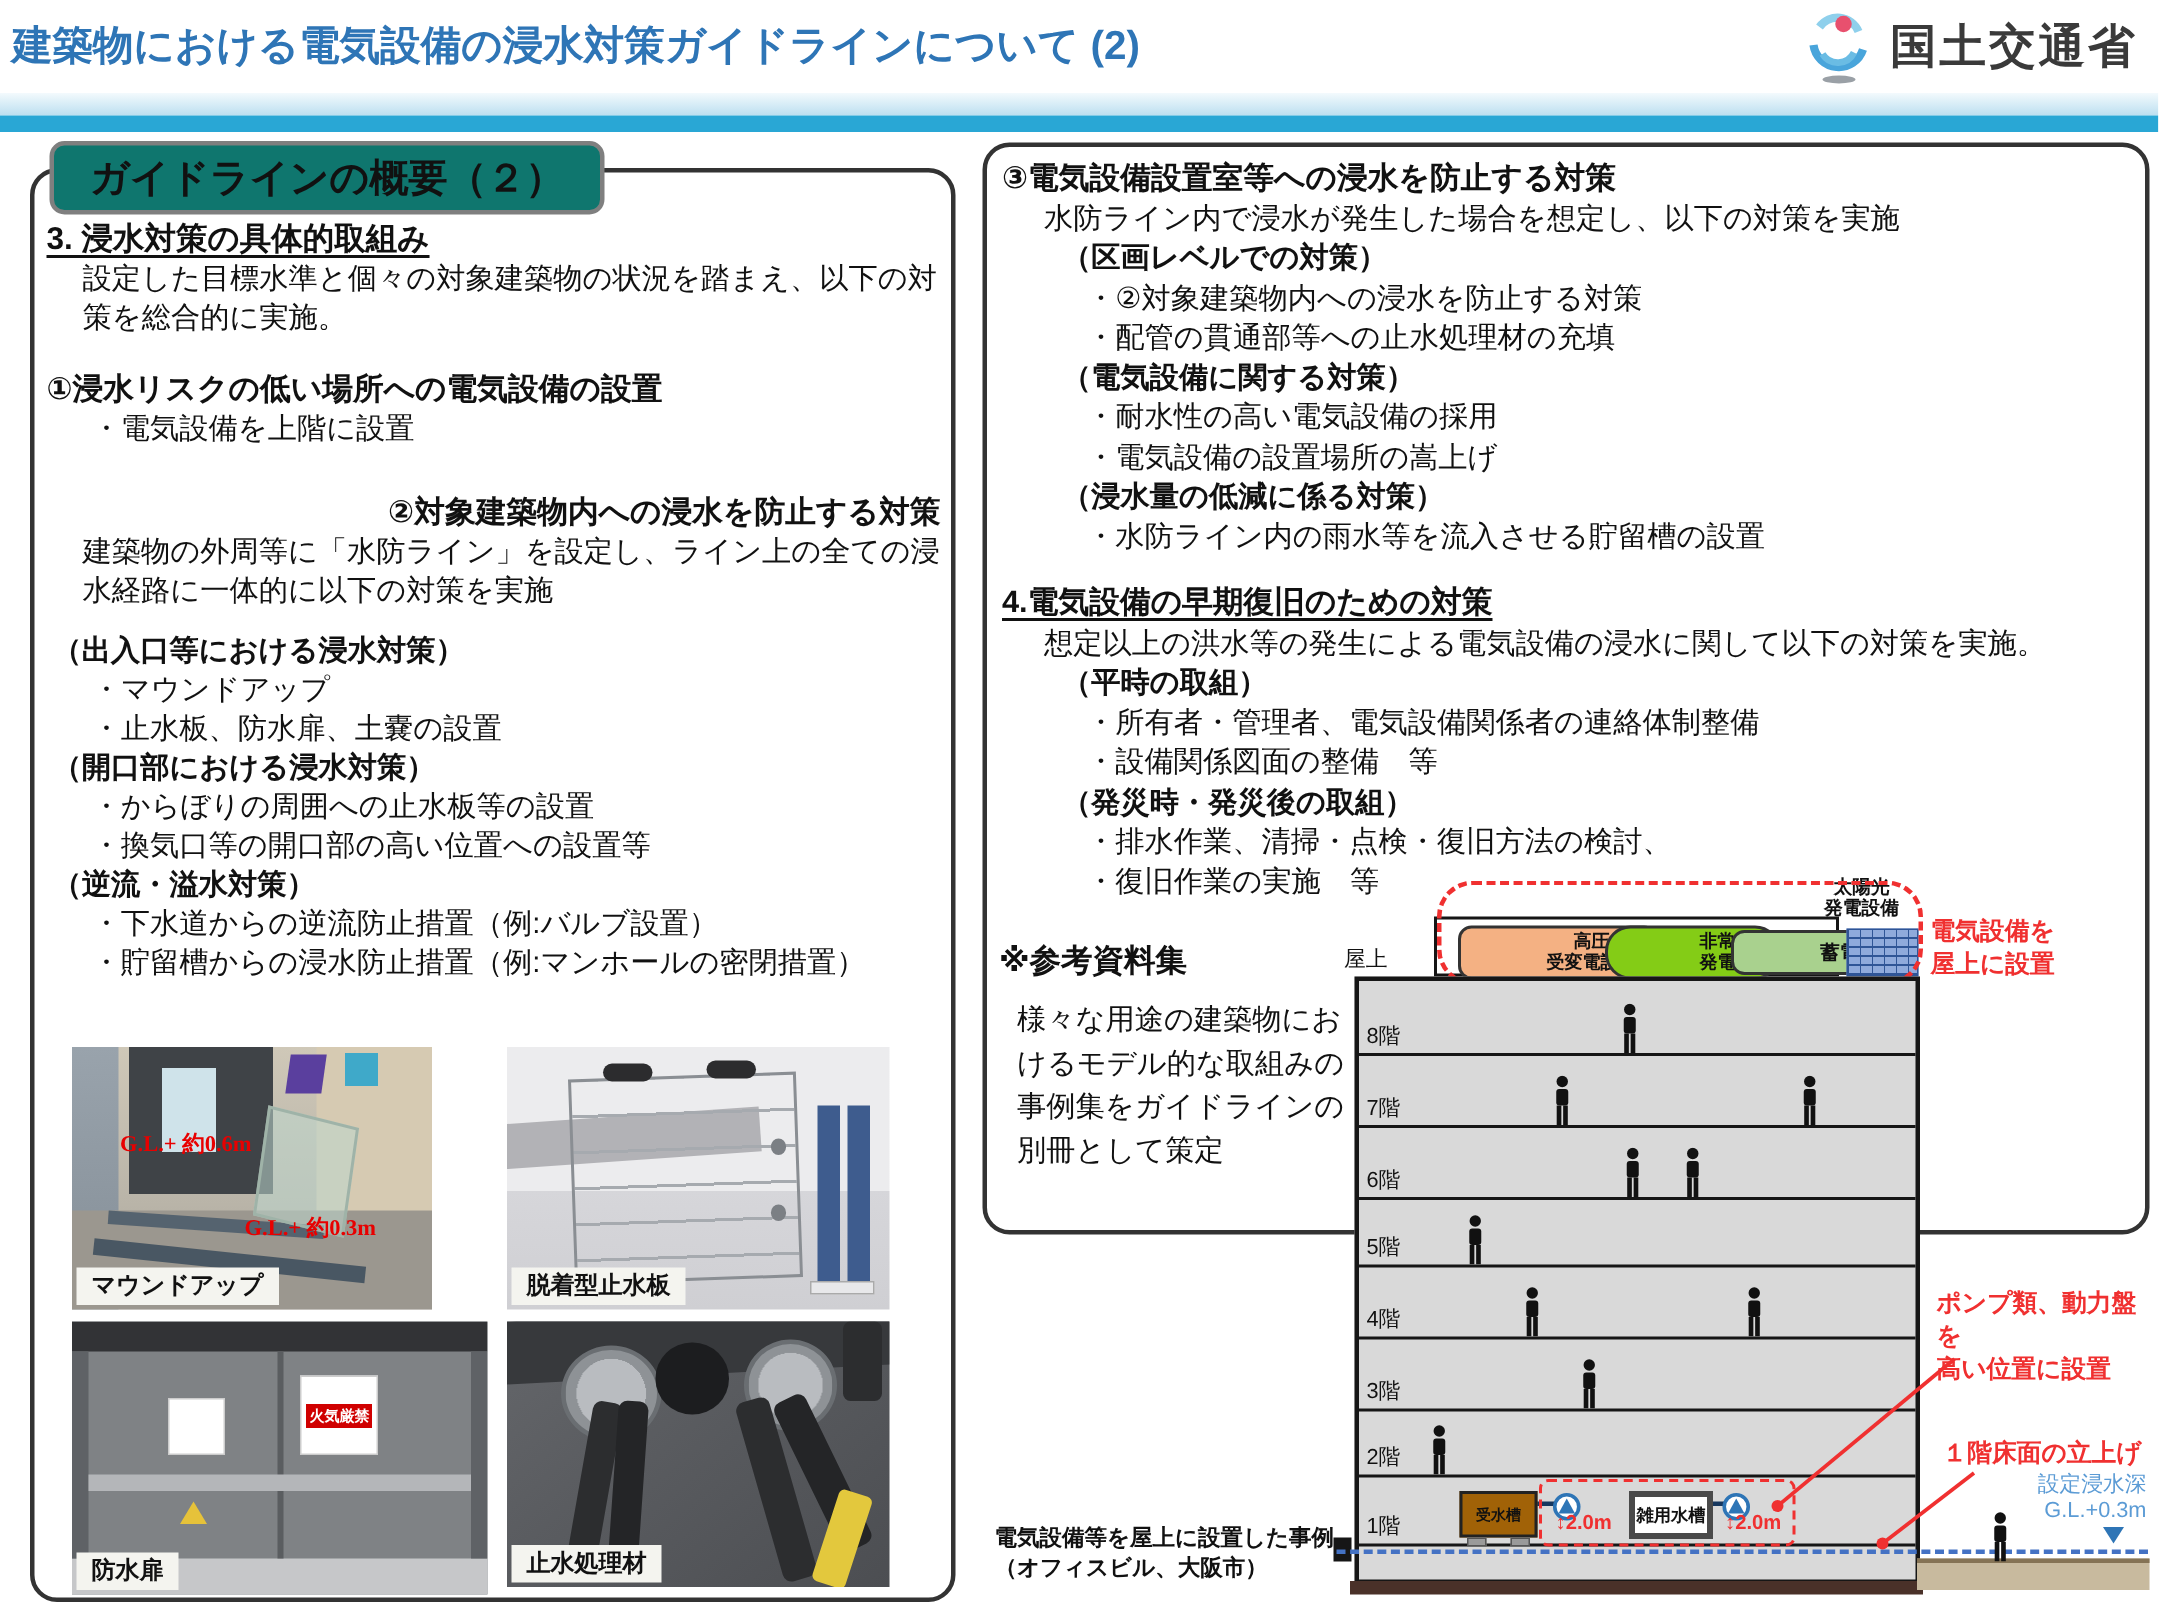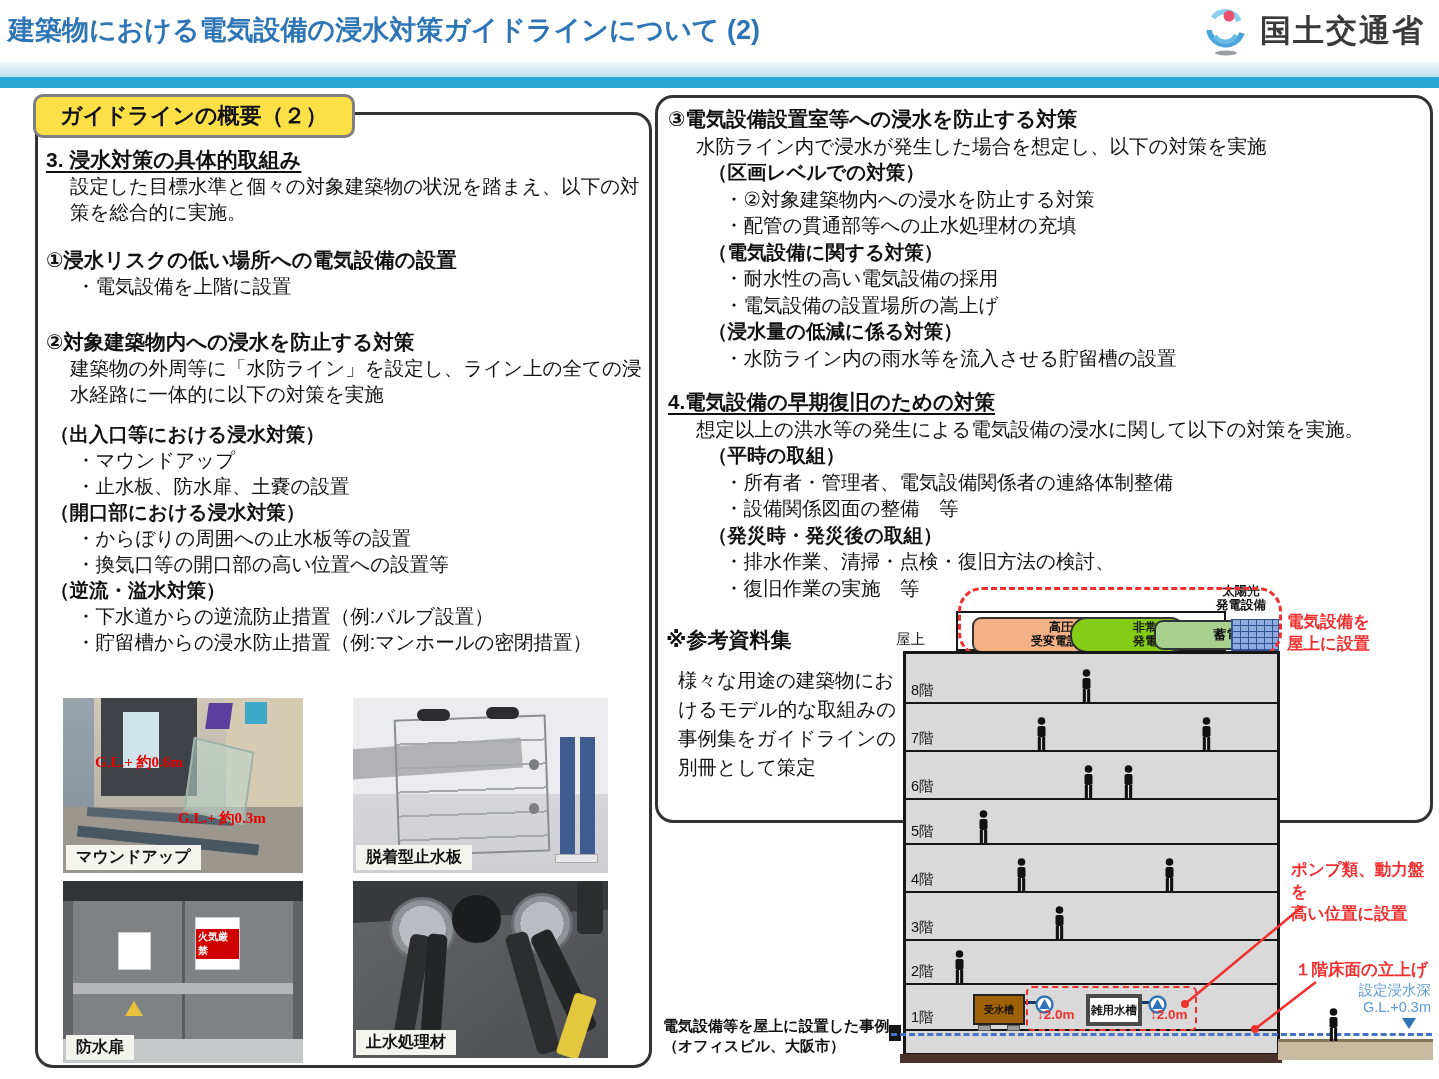--- a/index.html
+++ b/index.html
@@ -9,31 +9,31 @@
   
   .hdr-title{position:absolute;left:8px;top:12px;font-size:27px;font-weight:bold;color:#2E75B6;}
   .hdr-band{position:absolute;left:0;top:62px;width:100%;height:15px;
             background:linear-gradient(180deg,#F3FAFD 0%,#BCDFF0 100%);}
   .hdr-bar{position:absolute;left:0;top:77px;width:100%;height:11px;background:#29A7D5;}
   .logo{position:absolute;right:14px;top:5px;display:flex;align-items:center;gap:8px;}
   .logo-text{font-size:31px;font-weight:bold;color:#3a3a3a;letter-spacing:2px;}
 
   
   .panel{position:absolute;border:3px solid #333;border-radius:18px;background:#fff;box-sizing:border-box;}
-  #left-panel{left:35px;top:112px;width:617px;height:956px;}
+  #left-panel{left:20px;top:112px;width:617px;height:956px;}
   #right-panel{left:655px;top:95px;width:778px;height:728px;}
-  .badge{position:absolute;left:33px;top:94px;z-index:5;background:#fde047;border:3px solid #7f7f7f;
-         border-radius:10px;padding:4px 24px;font-size:22px;font-weight:bold;color:#111;}
+  .badge{position:absolute;left:33px;top:94px;z-index:5;background:#0f766e;border:3px solid #7f7f7f;
+         border-radius:10px;padding:4px 24px;font-size:26px;font-weight:bold;color:#111;}
 
   
   .left-text{position:absolute;left:8px;top:32px;width:596px;font-size:19.5px;line-height:26px;}
   .t-h3{font-size:21px;font-weight:bold;text-decoration:underline;text-underline-offset:4px;}
   .t-ind{padding-left:24px;}
   .t-num{font-weight:bold;font-size:20.5px;}
-  .mt22{margin-top:22px;} .mt30{margin-top:30px;} .mt14{margin-top:14px;}
+  .mt22{margin-top:22px;} .mt30{margin-top:30px;text-align:right;} .mt14{margin-top:14px;}
   .t-b{padding-left:30px;}
   .t-p{font-weight:bold;padding-left:4px;}
 
   
   .right-text{position:absolute;left:10px;top:8px;width:755px;font-size:19.5px;line-height:26.5px;}
   .r-h{font-weight:bold;font-size:20.5px;}
   .r-h4{font-weight:bold;font-size:20.5px;text-decoration:underline;text-underline-offset:4px;margin-top:18px;}
   .r-i1{padding-left:28px;}
   .r-p{font-weight:bold;padding-left:40px;}
   .r-b{padding-left:56px;}
@@ -90,21 +90,21 @@
 
   
   .photo{position:absolute;overflow:hidden;background:#888;}
   .plabel{position:absolute;left:3px;bottom:3px;background:#f4f4ef;padding:2px 10px;
           font-size:16px;font-weight:bold;color:#111;z-index:3;}
   .ph-shape{position:absolute;}
   .p-overlay{position:absolute;color:#E80000;font-weight:bold;font-size:15px;z-index:2;
              font-family:"Liberation Serif","DejaVu Serif",serif;}
   #photo1{left:25px;top:583px;width:240px;height:175px;background:linear-gradient(180deg,#cfc8b8 0%,#b9b4a8 60%,#a29e95 100%);}
   #photo2{left:315px;top:583px;width:255px;height:175px;background:linear-gradient(180deg,#ececee 0%,#ececee 55%,#d6d6da 55%,#cfcfd3 100%);}
-  #photo3{left:25px;top:766px;width:240px;height:182px;background:#7f8285;}
+  #photo3{left:25px;top:766px;width:240px;height:182px;background:#7f8285;padding-left:37px;}
   #photo4{left:315px;top:766px;width:255px;height:177px;background:linear-gradient(140deg,#64666a 0%,#5a5c60 40%,#4c4e52 100%);}
 </style>
 </head>
 <body>
 
 <div class="page">
 
   <div class="hdr-title">建築物における電気設備の浸水対策ガイドラインについて (2)</div>
   <div class="logo">
     <svg width="50" height="52" viewBox="0 0 50 52">

